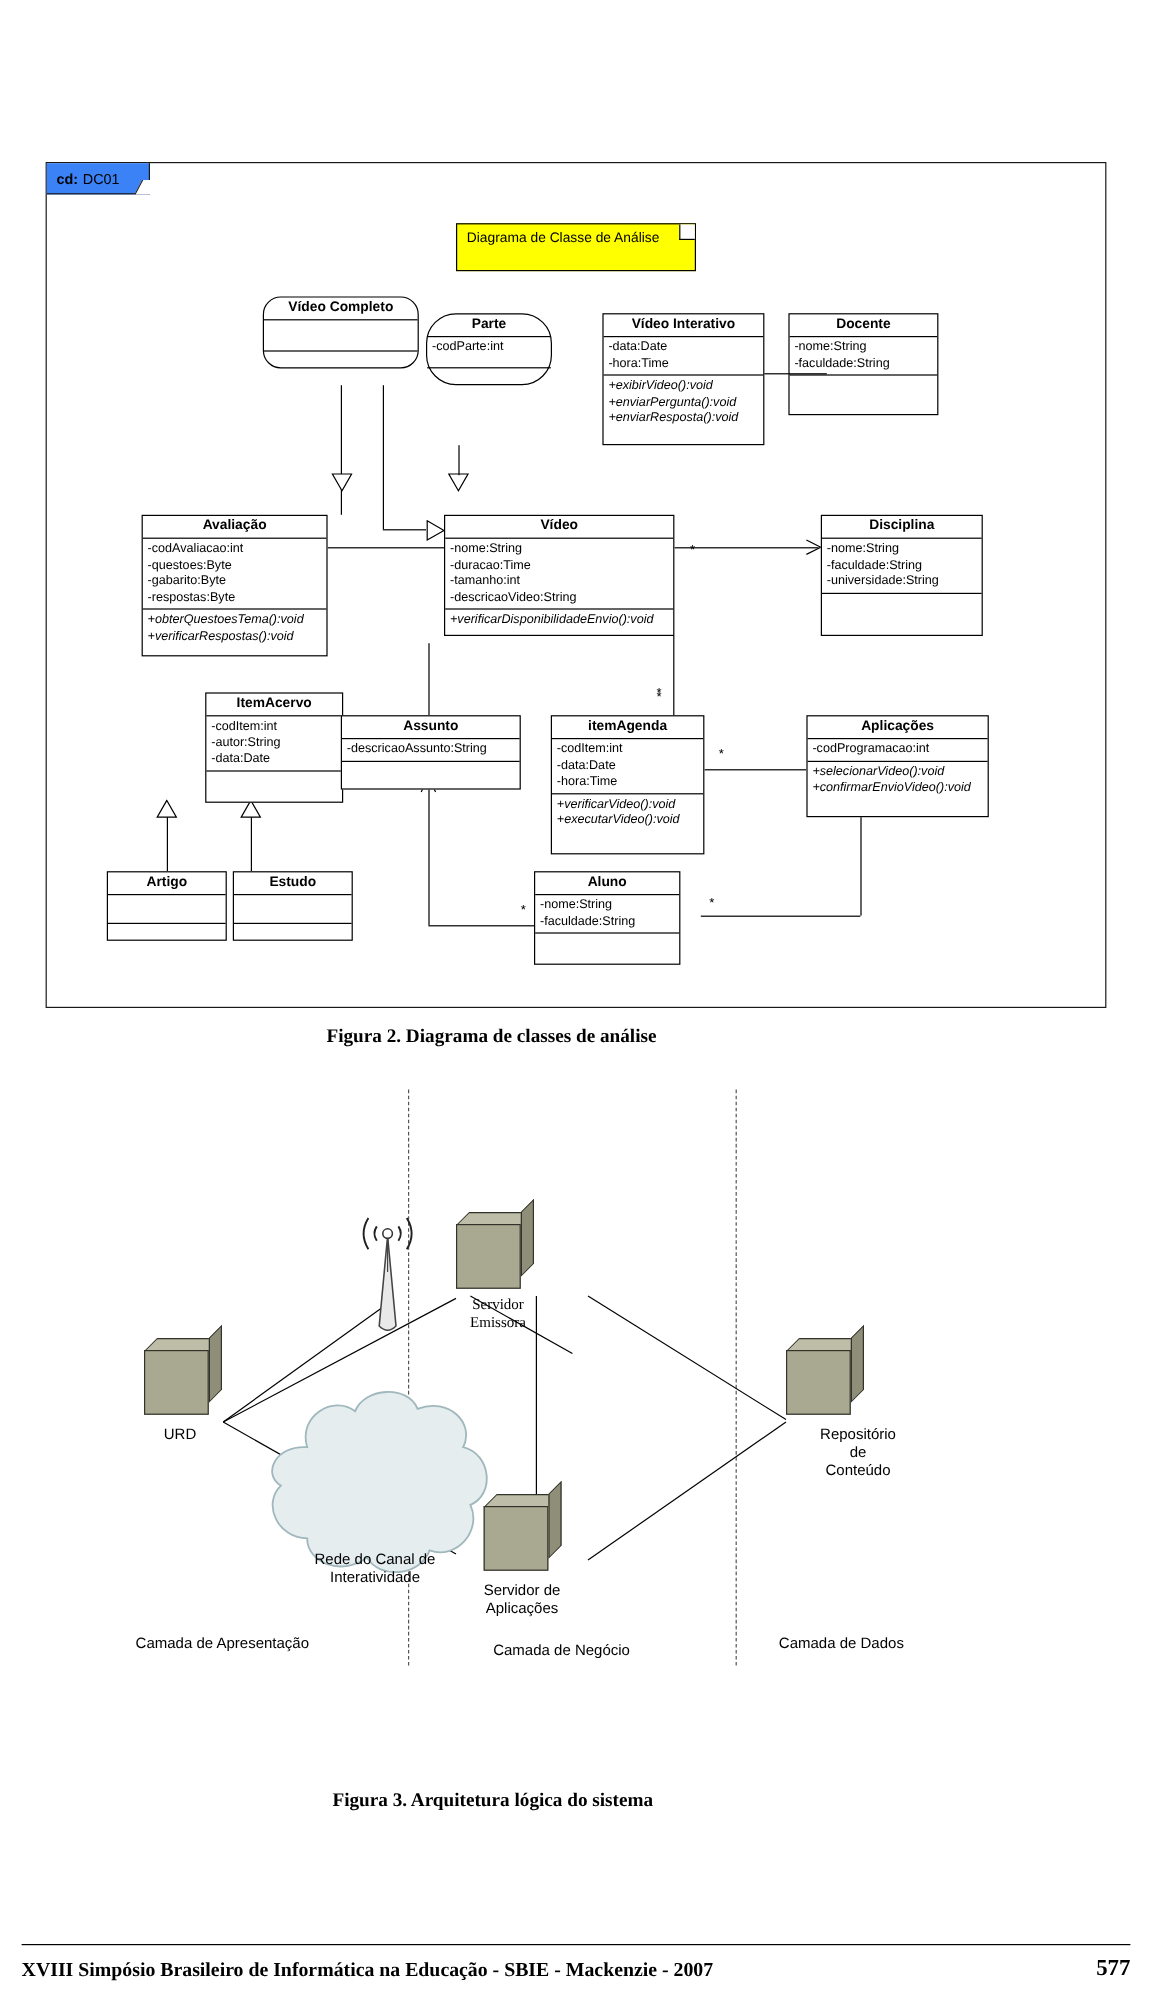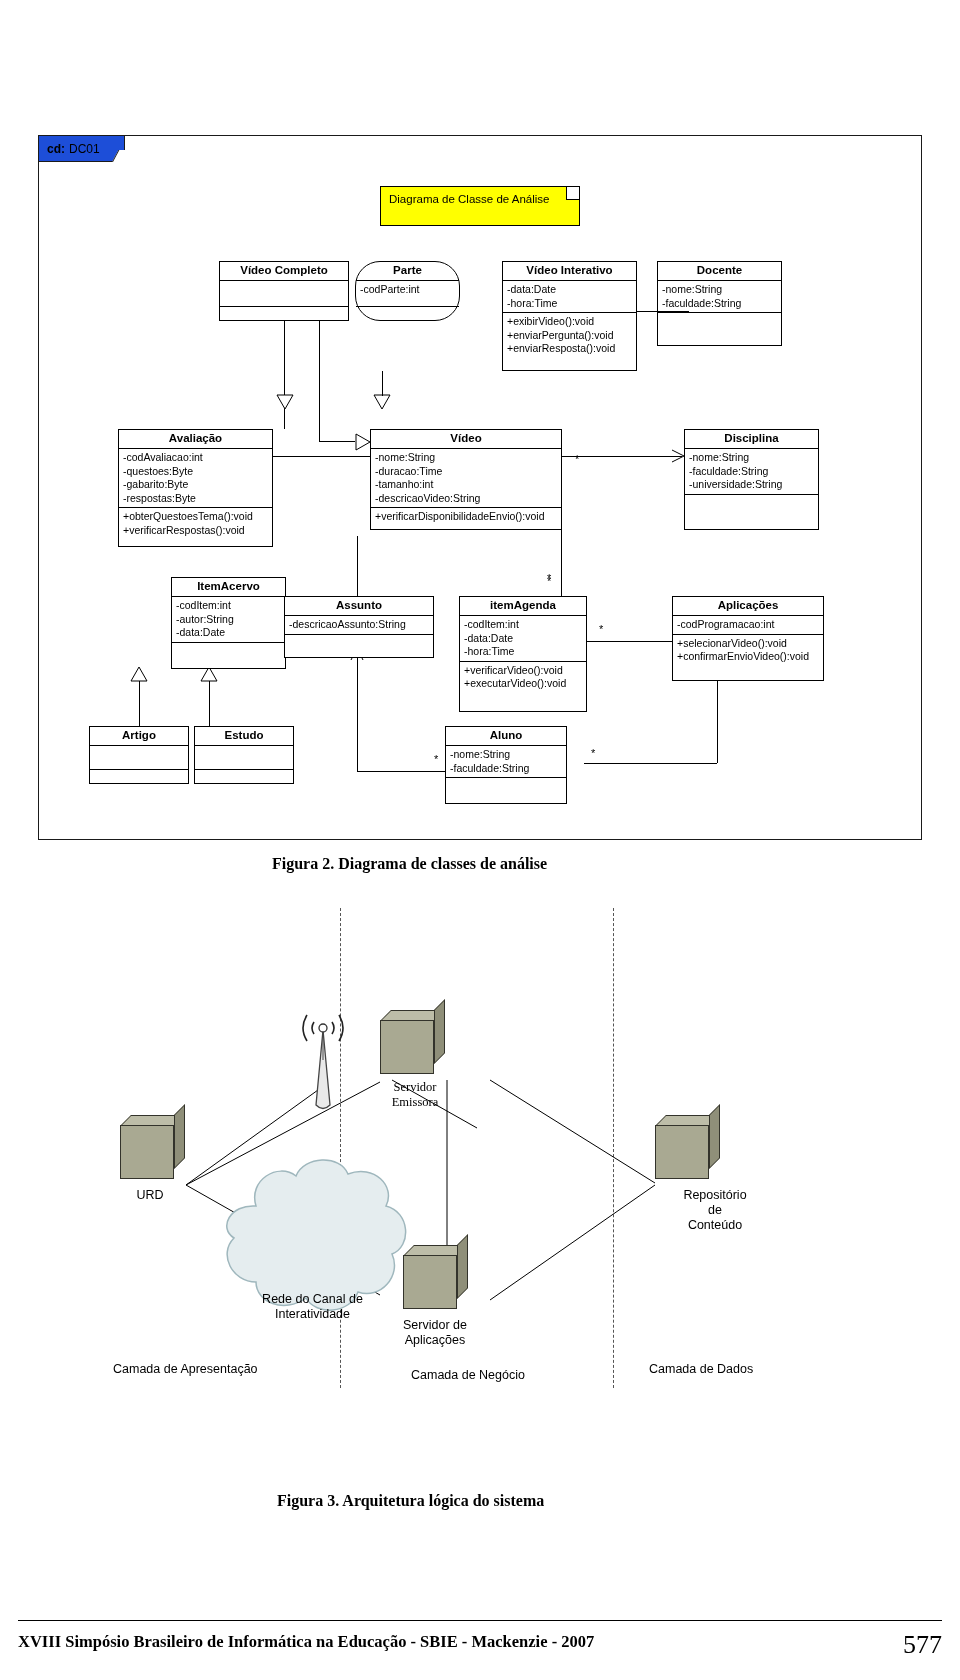--- a/index.html
+++ b/index.html
@@ -8,39 +8,39 @@
     font-family:"Liberation Serif",serif;color:#000;
     position:relative;overflow:hidden;
   }
   .page{position:absolute;left:0;top:0;width:960px;height:1680px;}
 
   
   #uml-figure{position:absolute;left:38px;top:135px;width:884px;height:705px;
     border:1px solid #1a1a1a;background:#fff;box-sizing:border-box;}
   #frame-label{position:absolute;left:0;top:0;height:26px;min-width:86px;
     border-right:1px solid #1a1a1a;border-bottom:1px solid #1a1a1a;
-    background:#1d4ed8;font-family:"Liberation Sans",sans-serif;font-size:12px;
+    background:#3b82f6;font-family:"Liberation Sans",sans-serif;font-size:12px;
     display:flex;align-items:center;padding:0 18px 0 8px;box-sizing:border-box;}
   #frame-label .kw{font-weight:bold;margin-right:4px;}
   #frame-label .corner{position:absolute;right:-1px;bottom:-1px;width:12px;height:12px;
     background:#fff;border-left:1px solid #1a1a1a;
     transform:skewX(-28deg);transform-origin:bottom left;border-bottom:none;}
 
   .note{position:absolute;background:#ffff00;border:1px solid #000;
     font-family:"Liberation Sans",sans-serif;font-size:11.5px;
     padding:6px 8px;box-sizing:border-box;}
   .note .fold{position:absolute;right:0;top:0;width:12px;height:12px;
     background:#fff;border-left:1px solid #000;border-bottom:1px solid #000;}
 
   .uml-class{position:absolute;border:1px solid #000;background:#fff;box-sizing:border-box;
     font-family:"Liberation Sans",sans-serif;}
   .uml-class .cname{text-align:center;font-weight:bold;font-size:11.5px;
     padding:2px 2px 3px;border-bottom:1px solid #000;line-height:13px;}
   .uml-class .compart{border-bottom:1px solid #000;padding:2px 4px;min-height:11px;}
-  .uml-class .compart:last-child{border-bottom:none;}
+  .uml-class .compart:last-child{border-bottom:none;font-style:italic;}
   .uml-class .member{font-size:10.5px;line-height:13.5px;white-space:nowrap;}
 
   .lineh{position:absolute;background:#000;height:1px;}
   .linev{position:absolute;background:#000;width:1px;}
   .mult{position:absolute;font-family:"Liberation Sans",sans-serif;font-size:11px;
     line-height:10px;}
   .tri{position:absolute;}
 
   
   .fig-caption{position:absolute;font-family:"Liberation Serif",serif;
@@ -62,21 +62,21 @@
   .dashv{position:absolute;width:0;border-left:1px dashed #555;}
   .layer-label{position:absolute;font-family:"Liberation Sans",sans-serif;
     font-size:12.5px;white-space:nowrap;}
 
   
   #footer{position:absolute;left:0;bottom:0;width:960px;}
   #footer-rule{position:absolute;left:18px;top:0;width:924px;height:1px;background:#000;}
   #footer-text{position:absolute;left:18px;top:12px;font-family:"Liberation Serif",serif;
     font-weight:bold;font-size:16.5px;}
   #footer-page{position:absolute;right:18px;top:10px;font-family:"Liberation Serif",serif;
-    font-weight:normal;font-size:26px;}
+    font-weight:bold;font-size:19px;}
 </style>
 </head>
 <body>
 
 <div class="page">
 
   <div id="uml-figure">
 
     <div id="frame-label">
       <span class="kw">cd:</span>
@@ -144,21 +144,21 @@
 
     <svg class="tri" style="left:671px;top:511px;" width="14" height="14" viewBox="0 0 14 14">
       <polyline points="1,13 7,1 13,13" fill="none" stroke="#000" stroke-width="1"></polyline>
     </svg>
     <div class="linev" style="left:678px;top:517px;height:110px;"></div>
     <div class="lineh" style="left:545px;top:627px;width:133px;"></div>
     <div class="mult" style="left:552px;top:612px;">*</div>
 
     <div class="mult" style="left:508px;top:437px;">*</div>
 
-    <div class="uml-class" style="left:180px;top:125px;width:130px;height:60px;">
+    <div class="uml-class" style="left:180px;top:111px;width:130px;height:60px;border-radius:15px;">
       <div class="cname">Vídeo Completo</div>
       <div class="compart" style="height:21px;"></div>
       <div class="compart" style="height:21px;"></div>
     </div>
 
     <div class="uml-class" style="left:316px;top:125px;width:105px;height:60px;border-radius:25px;">
       <div class="cname">Parte</div>
       <div class="compart" style="height:21px;">
         <div class="member">-codParte:int</div>
       </div>

